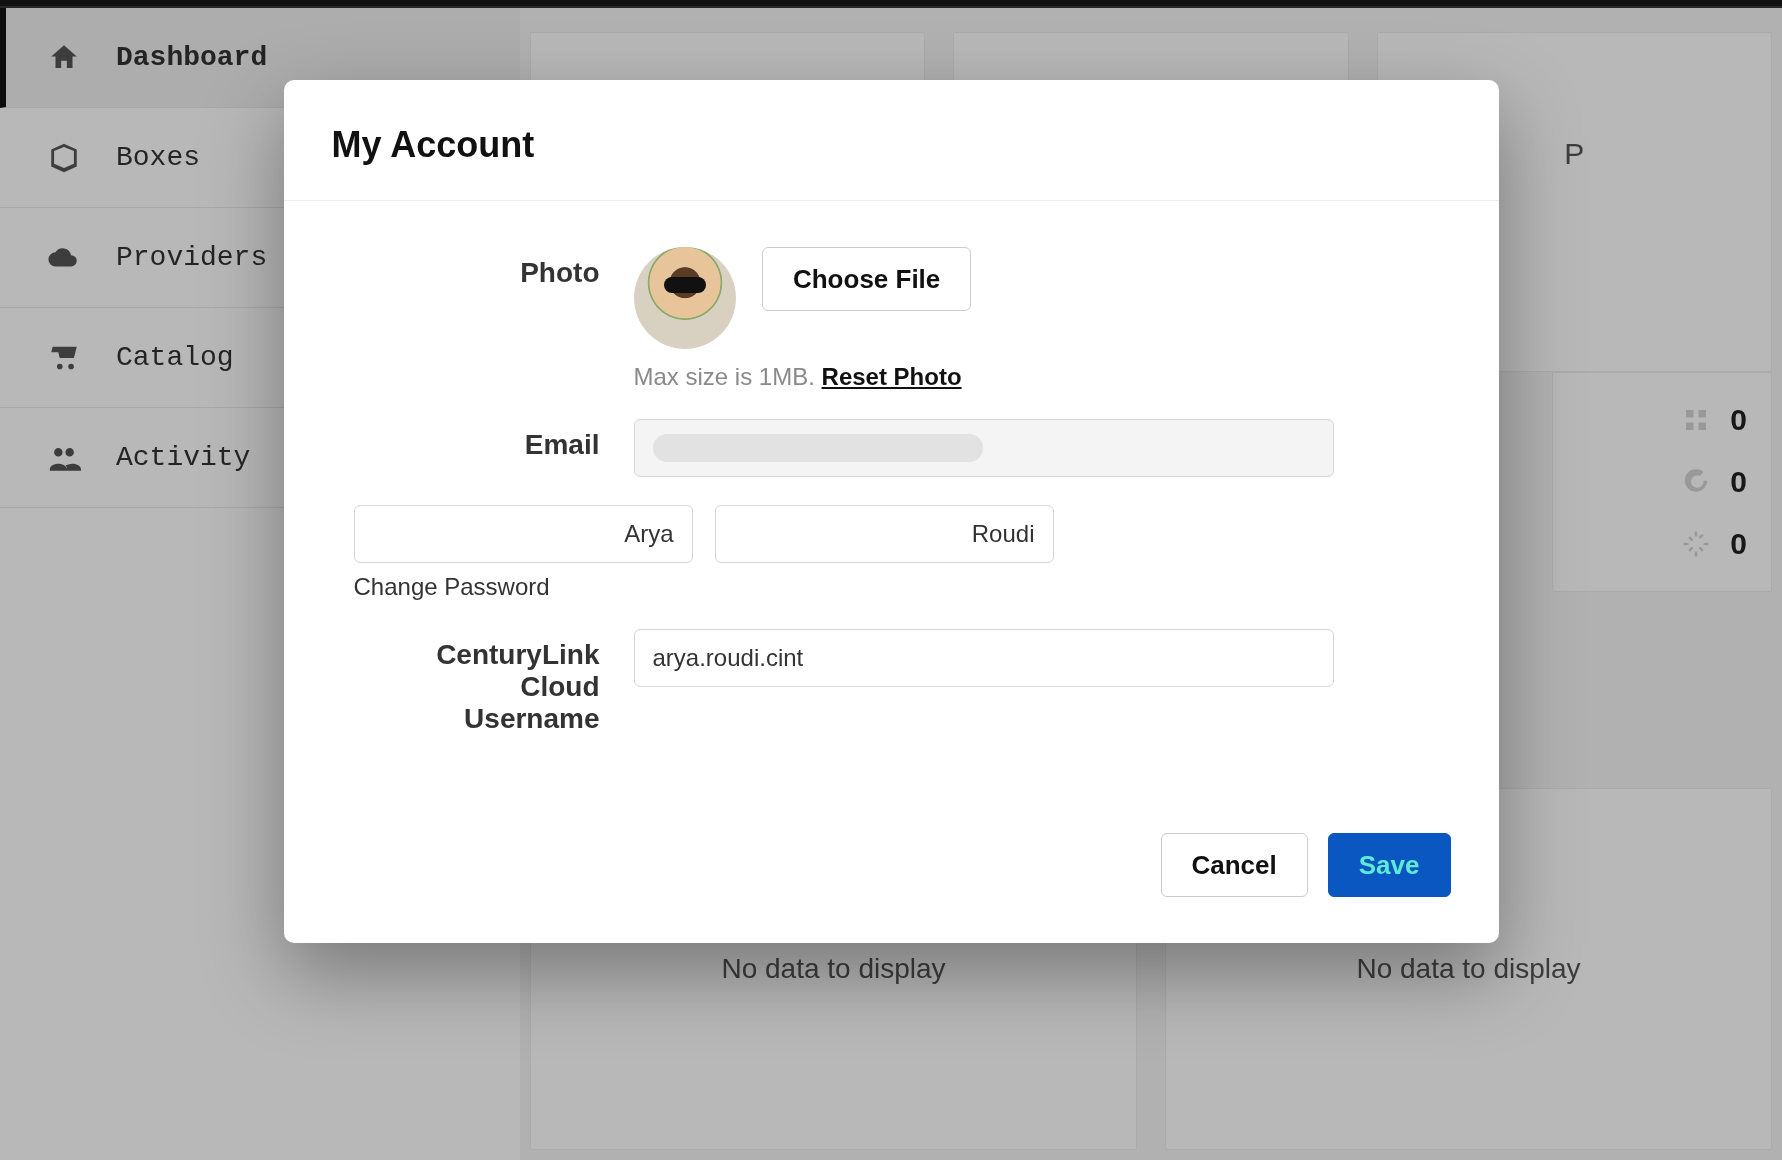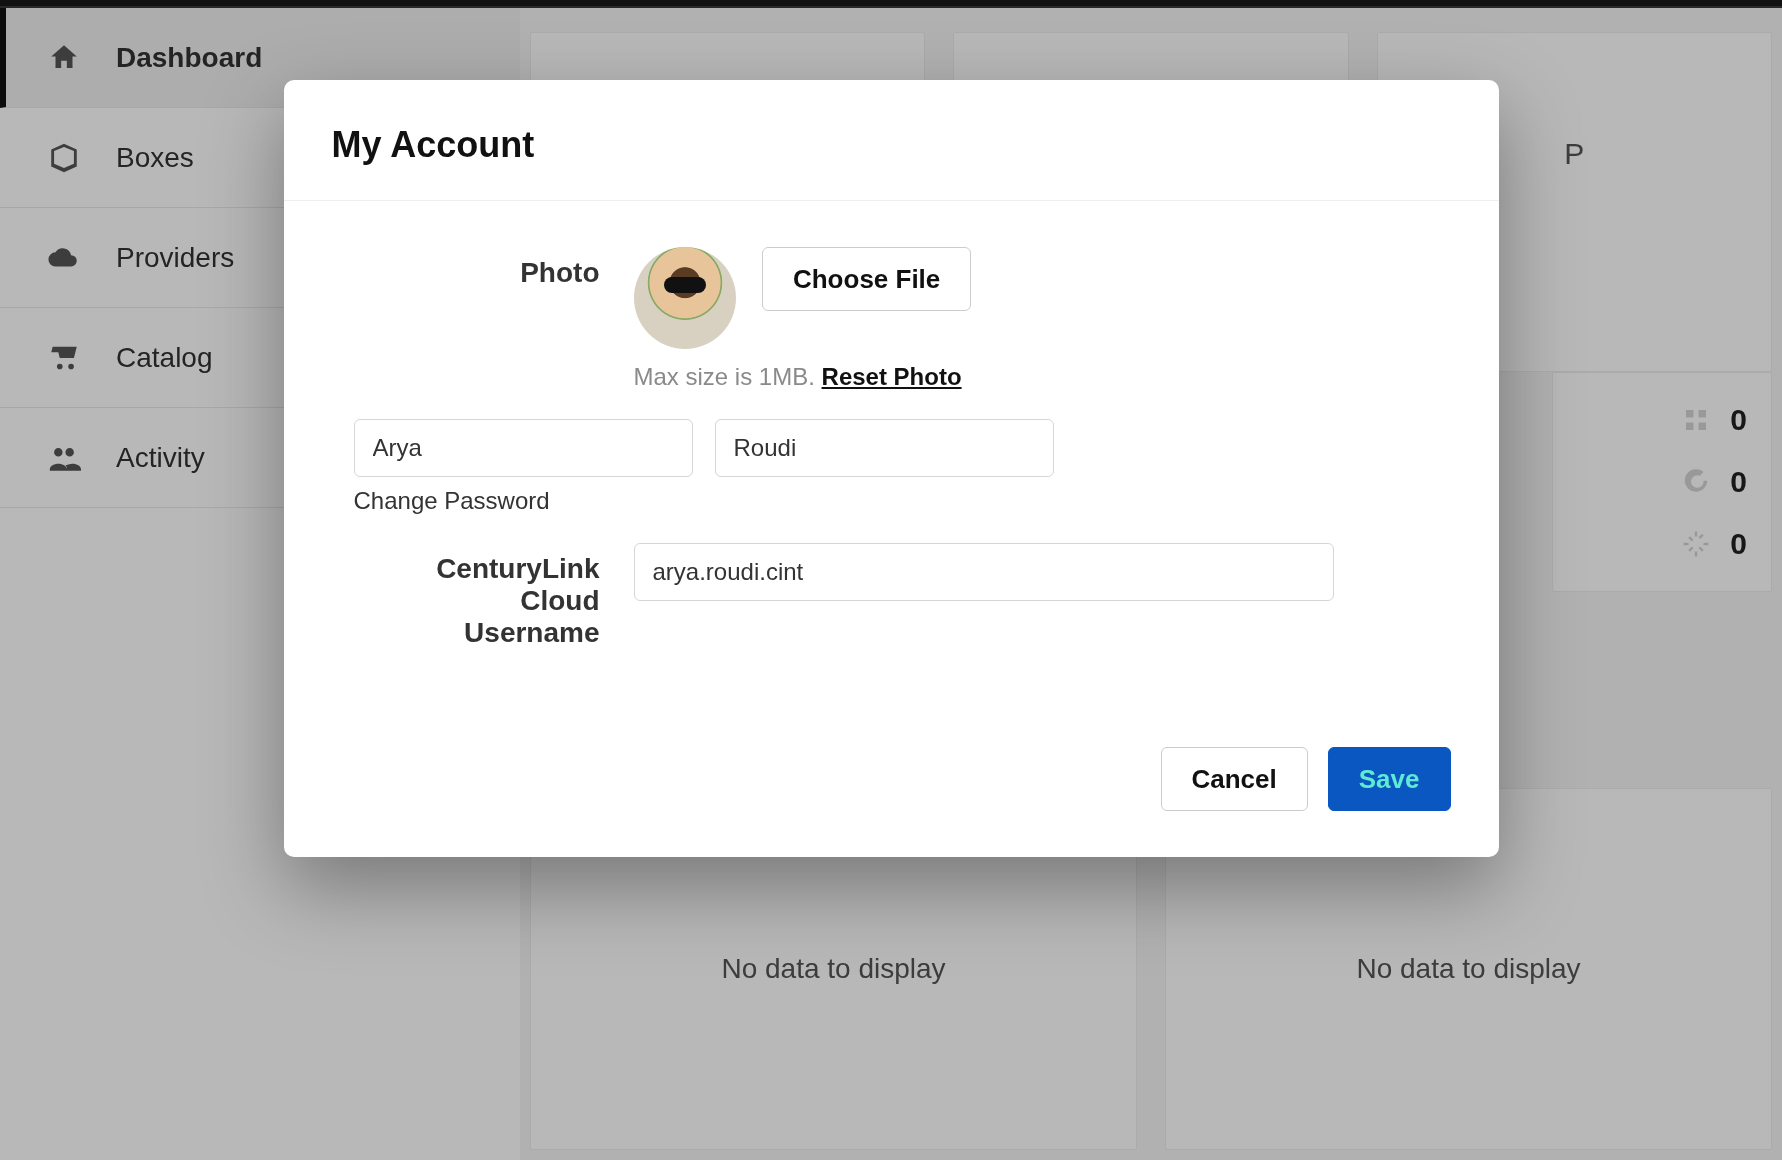--- a/index.html
+++ b/index.html
@@ -12,21 +12,21 @@
   .tabstrip { height: 2px; background: #3a3a3a; }
 
   .sidebar {
     position: absolute; left: 0; top: 8px; width: 520px; height: calc(100% - 8px);
     background: #fff;
   }
   .sidebar .nav-item {
     display: flex; align-items: center; gap: 32px;
     height: 100px; padding: 0 40px 0 44px;
     border-bottom: 1px solid #e9e9e9;
-    font-size: 28px; color: #333; cursor: pointer;
+    font-size: 28px; color: #333; cursor: pointer; font-family: Liberation Mono, monospace;
   }
   .sidebar .nav-item.active {
     background: #f0f0f0;
     border-left: 6px solid #111;
     padding-left: 38px;
     font-weight: 700;
   }
   .sidebar .nav-icon { width: 40px; height: 40px; display: flex; align-items: center; justify-content: center; color: #555; }
   .sidebar .nav-icon svg { width: 34px; height: 34px; fill: #555; }
 
@@ -94,21 +94,21 @@
 
   .helper { margin-top: 14px; font-size: 24px; color:#8a8a8a; }
   .helper .reset { color:#111; font-weight:700; cursor:pointer;text-decoration:underline; }
 
   .field-input {
     width: 700px; height: 58px; padding: 0 18px; font-size: 24px;
     border: 1px solid #d6d6d6; border-radius: 6px; background:#fff; color:#333;
   }
   .field-input.disabled { background:#f4f4f4; color:#aaa; }
   .two-col { display:flex; gap:22px; }
-  .two-col .field-input { width: 339px; }
+  .two-col .field-input { width: 339px; text-align: right; }
 
   .link-row { margin-top: 10px; font-size: 24px; color:#333; }
   .link-row a { color:#333; text-decoration:none; }
 
   .modal-footer {
     display:flex; justify-content:flex-end; gap:20px;
     padding: 50px 48px 46px 48px;
   }
 
   
@@ -226,20 +226,28 @@
           <div class="form-field">
             <span class="avatar"></span>
             <button class="btn" style="vertical-align:top;">Choose File</button>
             <div class="helper">
               <span>Max size is 1MB. </span>
               <span class="reset">Reset Photo</span>
             </div>
           </div>
         </div>
 
+        <div class="form-row">
+          <div class="form-label">Email</div>
+          <div class="form-field">
+            <div class="field-input disabled" style="display:flex;align-items:center;">
+              <span class="redact"></span>
+            </div>
+          </div>
+        </div>
 
         <div class="form-row">
           <div class="form-field">
             <div class="two-col">
               <input class="field-input" value="Arya" style="">
               <input class="field-input" value="Roudi" style="">
             </div>
             <div class="link-row">
               <a href="#">Change Password</a>
             </div>

